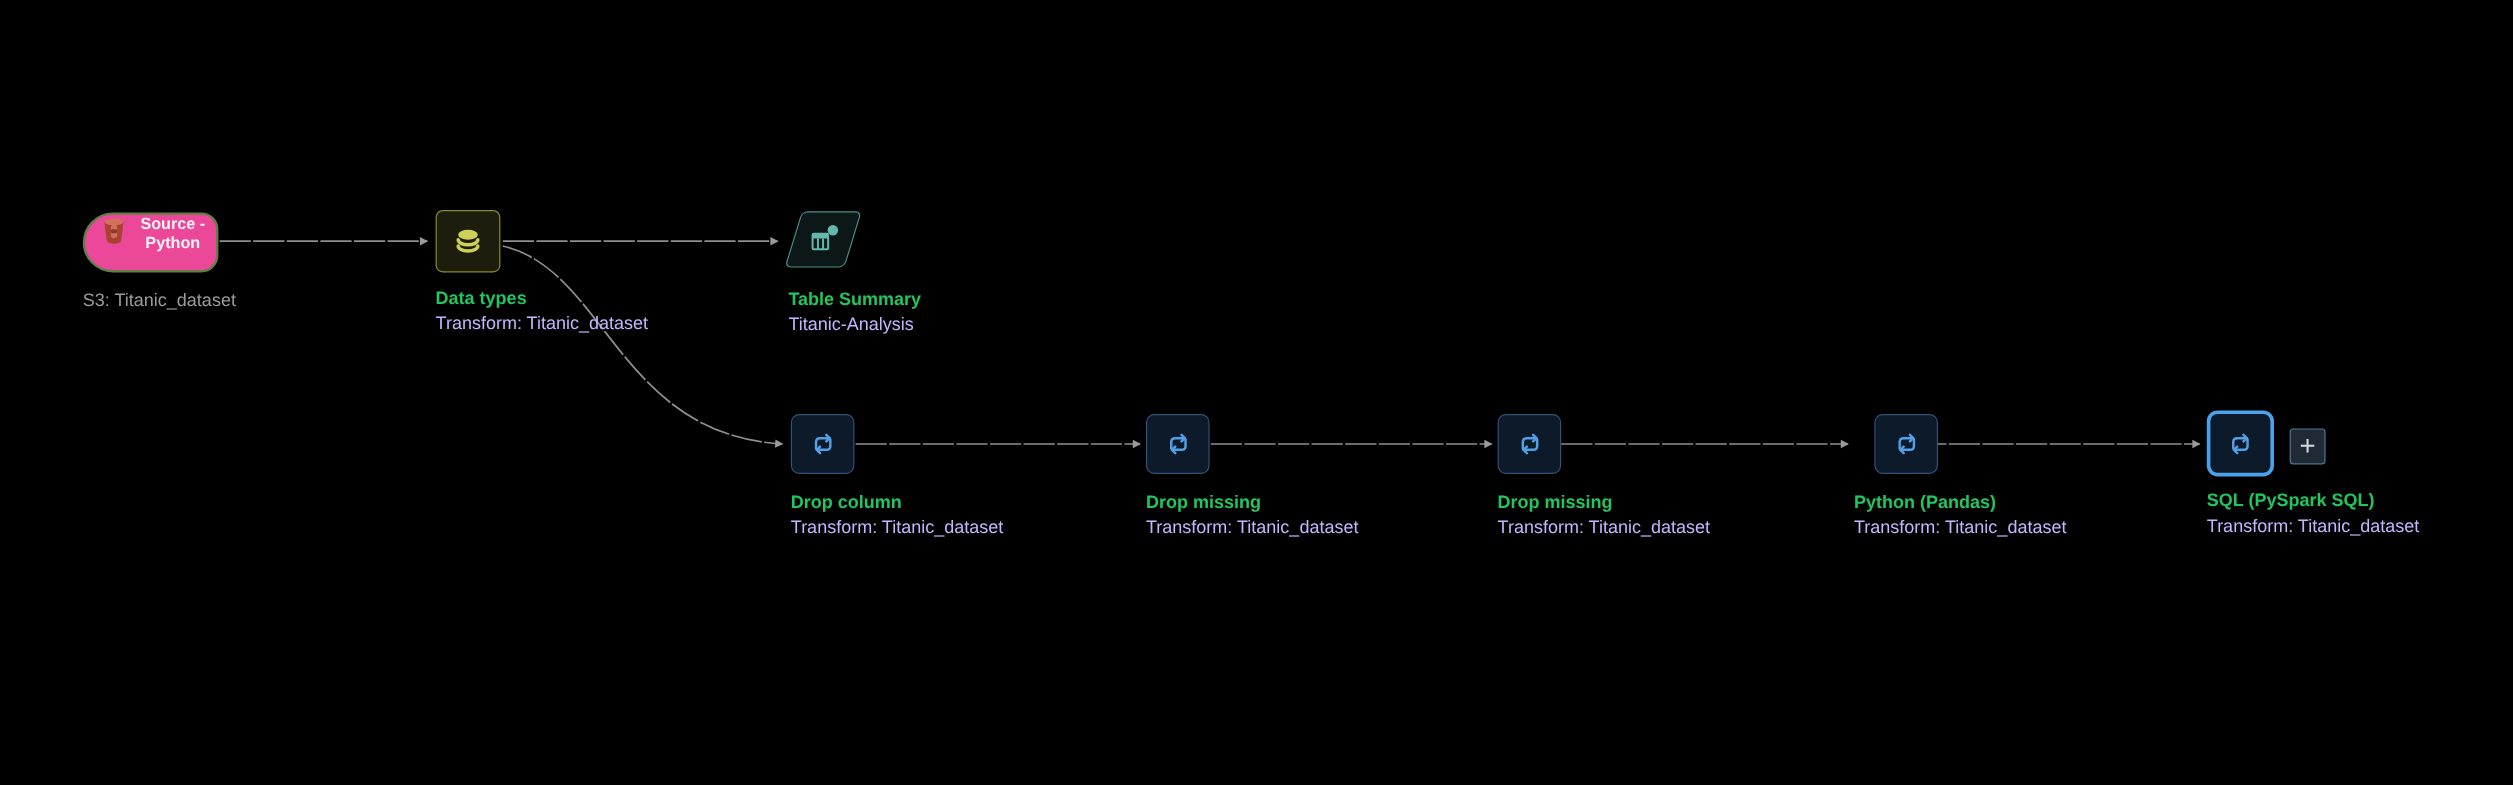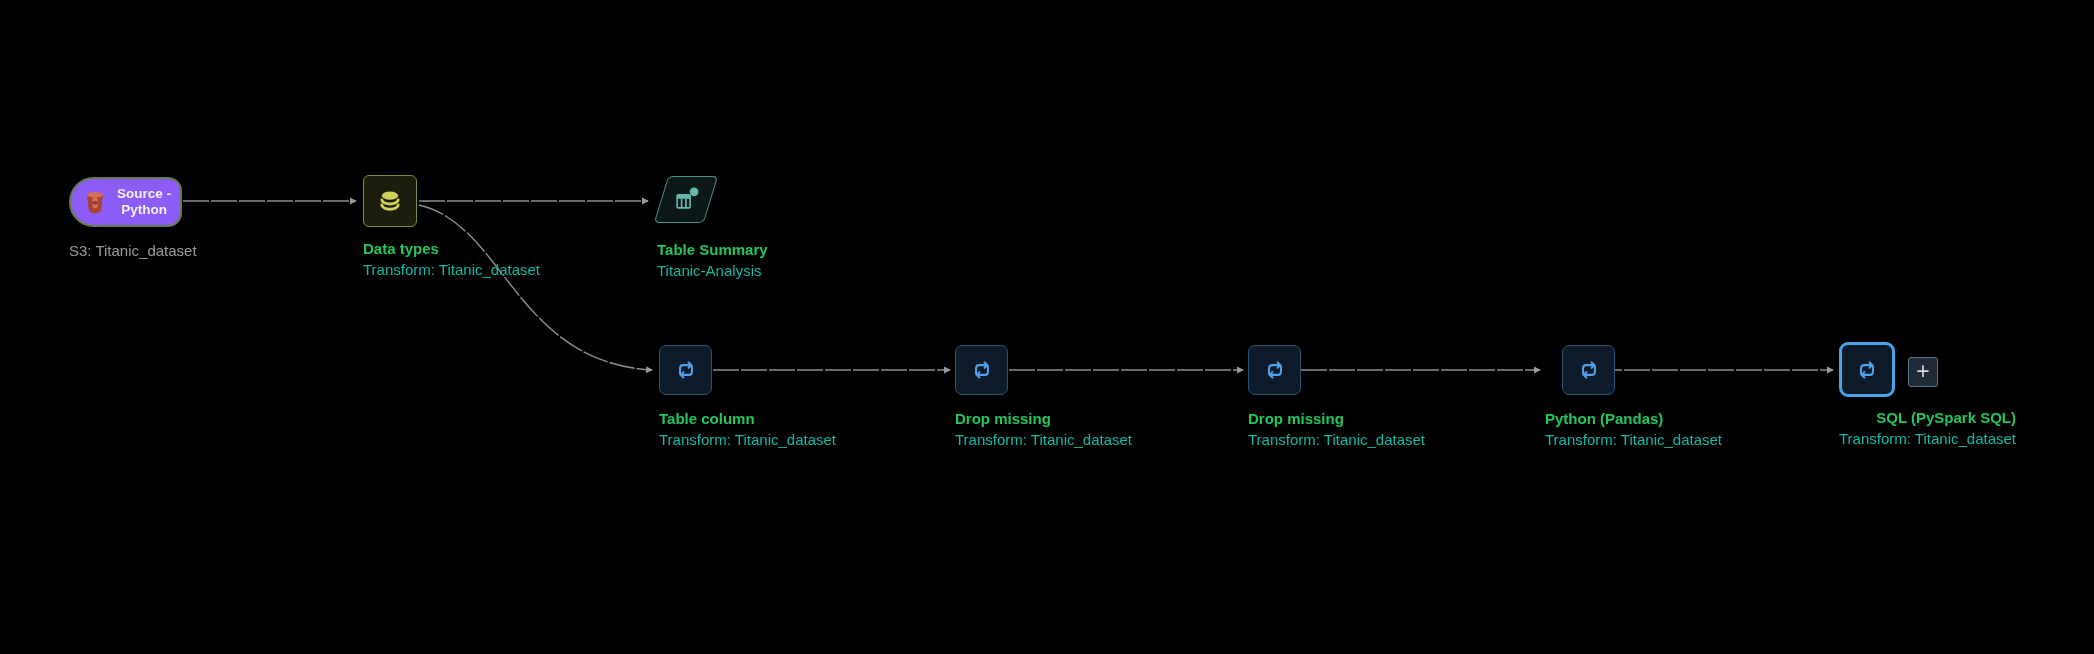--- a/index.html
+++ b/index.html
@@ -18,30 +18,30 @@
     cursor:pointer;
   }
   .square{width:53px;height:50px;border-radius:7px;}
   .transform-box{background:#0c1a2a;border:1.5px solid #2e5378;}
   .transform-box.selected{width:56px;height:55px;border:3px solid #4aa2ea;border-radius:9px;background:#0c1a2a;}
   .dataset-box{width:54px;height:52px;border-radius:6px;background:#1d1d0e;border:1.5px solid #8a8a31;}
   .analysis-box{width:50px;height:47px;border-radius:5px;background:#0c1817;border:1.5px solid #4a8f89;transform:skewX(-17deg);}
   .analysis-box .unskew{transform:skewX(17deg);display:flex;align-items:center;justify-content:center;}
   .source-box{
     width:113px;height:50px;border-radius:25px 14px 14px 25px;
-    background:#8b5cf6;border:2px solid #637f47;
-    display:flex;align-items:center;gap:8px;padding:0 8px 0 11px;
+    background:#ec4899;border:2px solid #637f47;
+    display:flex;align-items:flex-start;gap:8px;padding:0 8px 0 11px;
   }
   .pill-label{flex:1;color:#f2f2f2;font-size:13.5px;font-weight:600;line-height:16px;text-align:center;}
 
   .labels{position:absolute;left:0;top:64px;white-space:nowrap;text-decoration:underline;}
   .labels.shift{left:-4px;}
-  .labels.sel{top:66px;text-align:right;}
+  .labels.sel{top:66px;}
   .title{color:#22c55e;font-size:15px;font-weight:700;line-height:19px;}
-  .subtitle{color:#14b8a6;font-size:15px;font-weight:400;line-height:19px;margin-top:2px;}
+  .subtitle{color:#c4b5fd;font-size:15px;font-weight:400;line-height:19px;margin-top:2px;}
   .subtitle.source-sub{color:#9b9b9b;margin-top:0;}
 
   .plus-btn{
     position:absolute;left:1908px;top:357px;width:30px;height:30px;box-sizing:border-box;
     background:#1f2a36;border:1.5px solid #527795;border-radius:3px;
     color:#d3d9dd;font-size:23px;font-weight:400;
     display:flex;align-items:center;justify-content:center;cursor:pointer;
     padding-bottom:2px;
   }
   .icon{display:flex;align-items:center;justify-content:center;}
@@ -127,21 +127,21 @@
       <span class="icon">
         <svg width="26" height="26" viewBox="0 0 24 24" fill="none" stroke="#539fe5" stroke-width="1.9" stroke-linecap="round" stroke-linejoin="round">
           <path d="M6.5 15.5 L6.5 10.5 Q6.5 7.5 9.5 7.5 L16.8 7.5"></path>
           <path d="M14.4 5 L17 7.5 L14.4 10"></path>
           <path d="M17.5 8.5 L17.5 13.5 Q17.5 16.5 14.5 16.5 L7.2 16.5"></path>
           <path d="M9.6 14 L7 16.5 L9.6 19"></path>
         </svg>
       </span>
     </div>
     <div class="labels">
-      <div class="title">Table column</div>
+      <div class="title">Drop column</div>
       <div class="subtitle">Transform: Titanic_dataset</div>
     </div>
   </div>
 
   <div class="node" style="left:955px;top:345px;">
     <div class="box square transform-box">
       <span class="icon">
         <svg width="26" height="26" viewBox="0 0 24 24" fill="none" stroke="#539fe5" stroke-width="1.9" stroke-linecap="round" stroke-linejoin="round">
           <path d="M6.5 15.5 L6.5 10.5 Q6.5 7.5 9.5 7.5 L16.8 7.5"></path>
           <path d="M14.4 5 L17 7.5 L14.4 10"></path>

